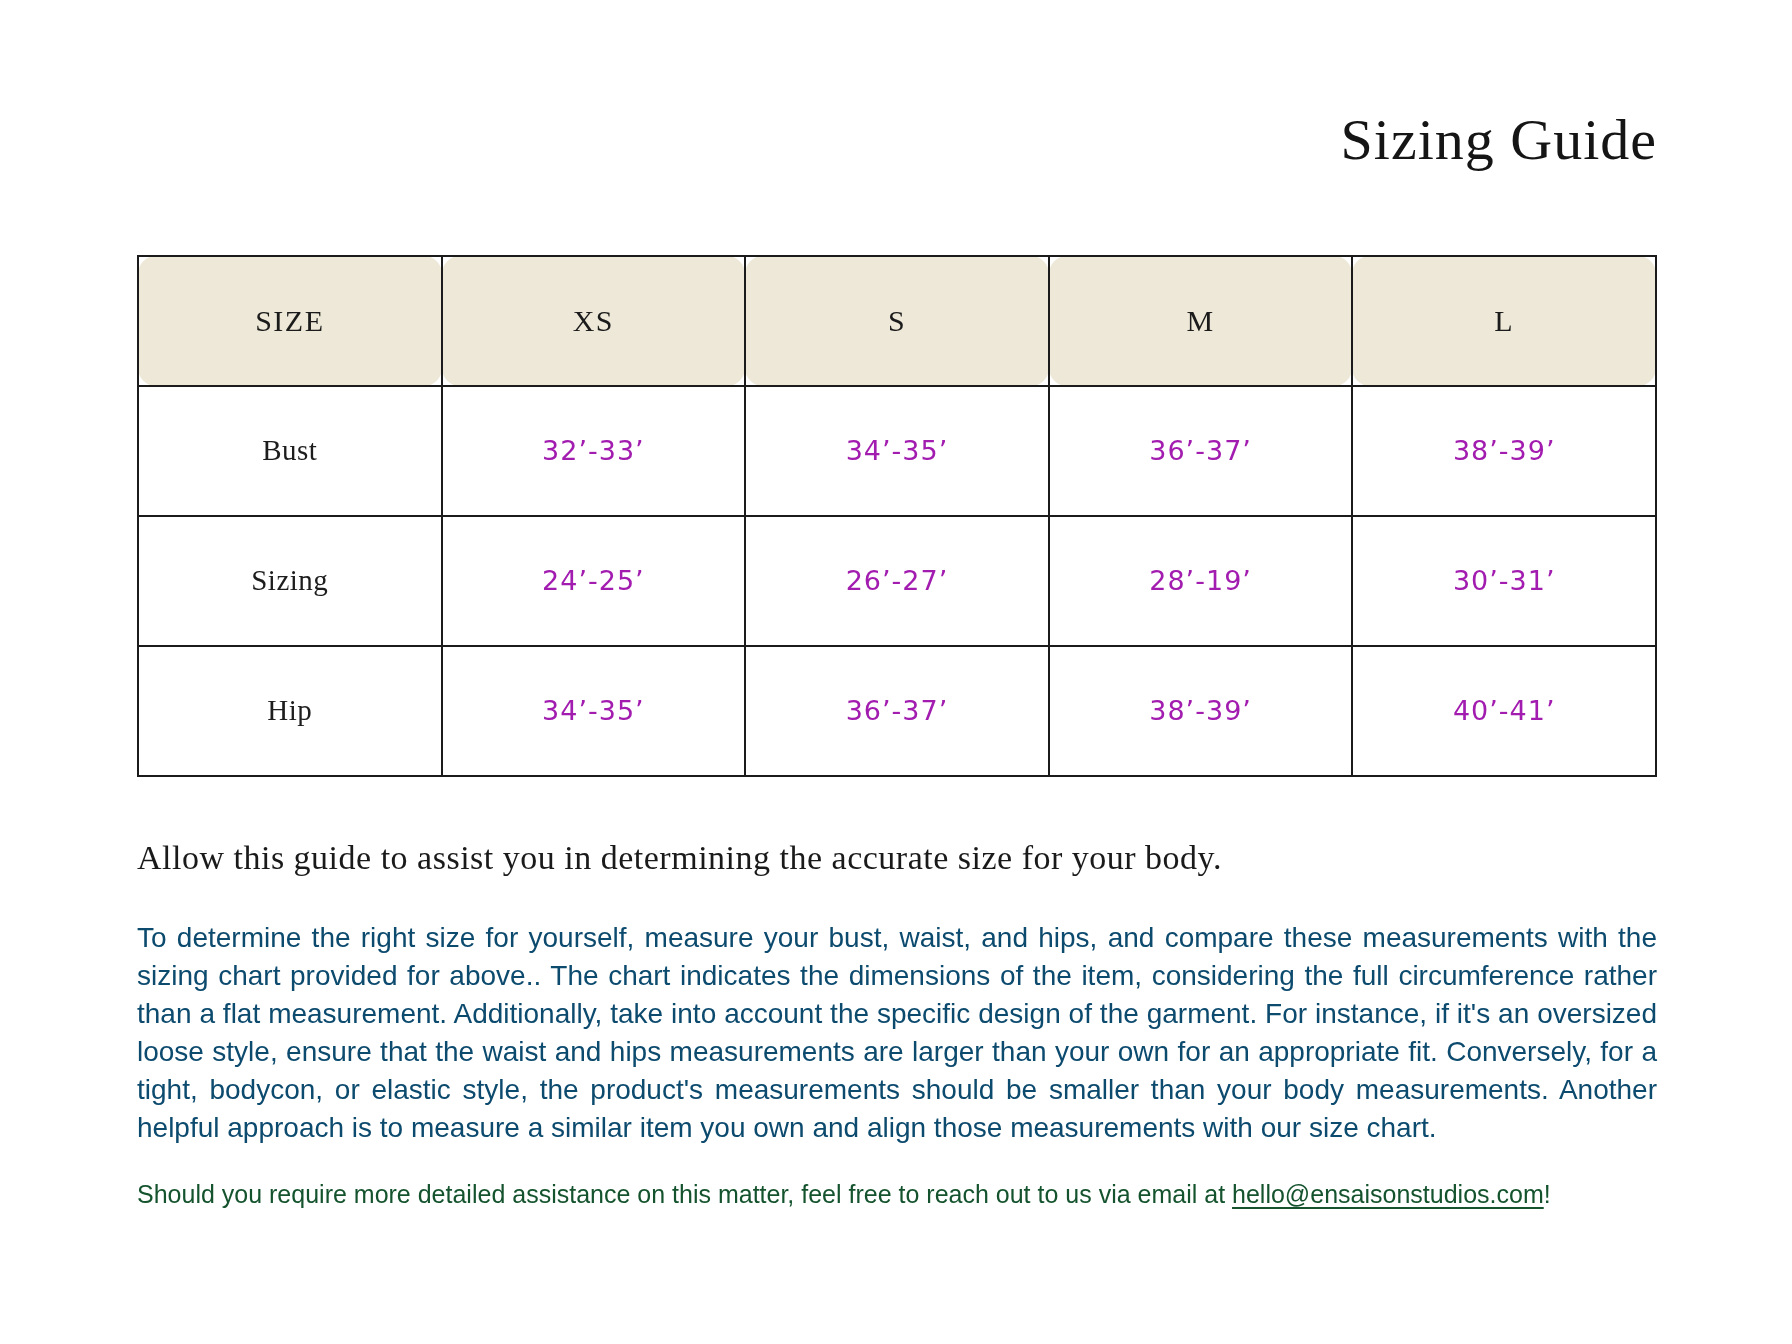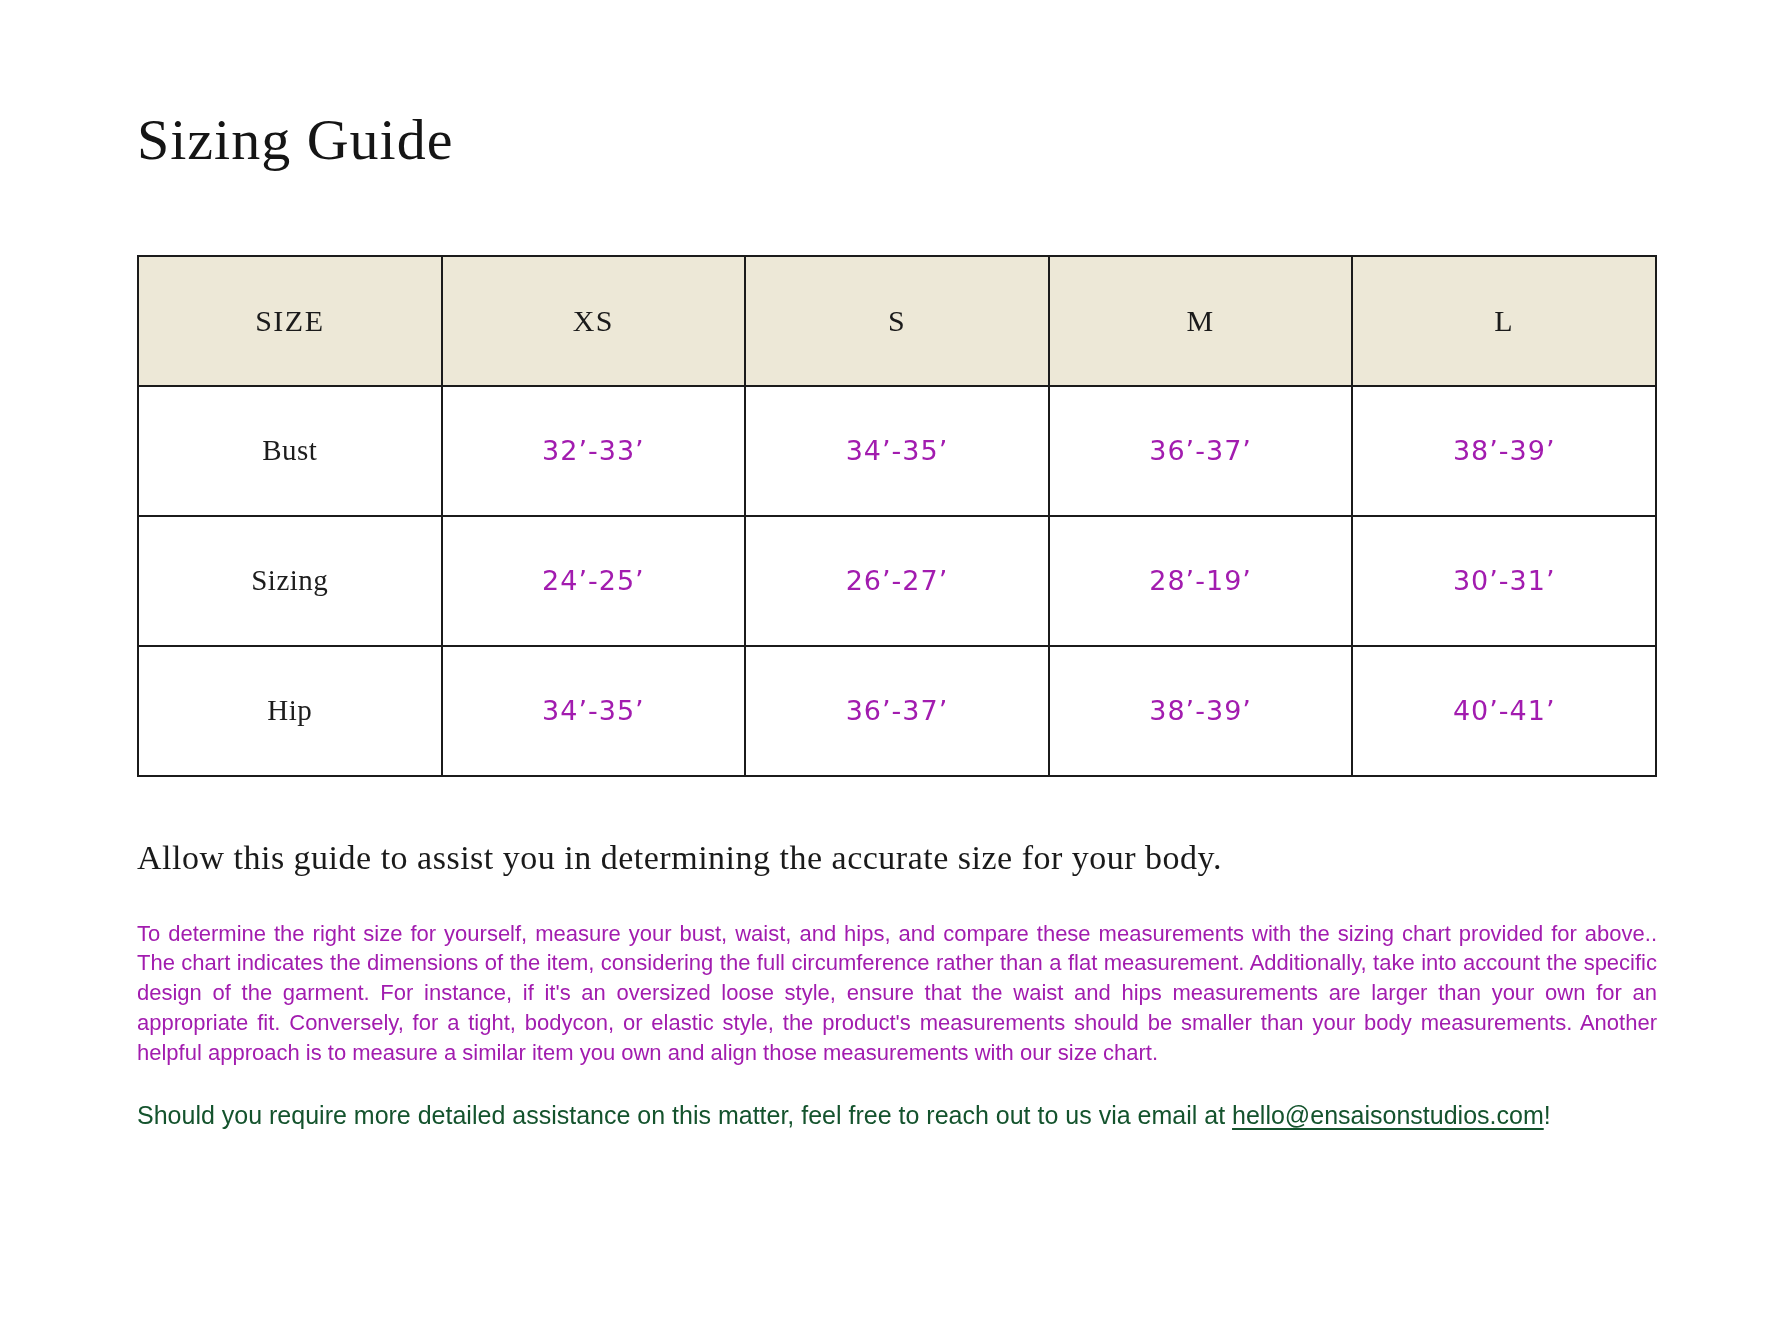--- a/index.html
+++ b/index.html
@@ -6,21 +6,21 @@
   html, body { width: 1792px; height: 1344px; }
   body {
     background: #ffffff;
     color: #1d1d1d;
     padding: 0 135px 0 137px;
     overflow: hidden;
     font-family: "Liberation Sans", sans-serif;
   }
   .page-title {
     margin-top: 104px;
-    text-align: left;
+    text-align: right;
     font-family: "Liberation Serif", serif;
     font-weight: 400;
     font-size: 58px;
     letter-spacing: 1px;
     line-height: 1.25;
     color: #151515;
   }
   table.sizing-table {
     margin-top: 78px;
     width: 100%;
@@ -34,20 +34,21 @@
     vertical-align: middle;
     height: 130px;
   }
   table.sizing-table th {
     background: #ede8d7;
     font-family: "Liberation Serif", serif;
     font-weight: 400;
     font-size: 30px;
     letter-spacing: 1.5px;
     color: #1b1b1b;
+    border-radius: 18px;
   }
   td.row-label {
     background: #ffffff;
     font-family: "Liberation Serif", serif;
     font-weight: 400;
     font-size: 29px;
     letter-spacing: 0.5px;
   }
   td.size-value {
     background: #ffffff;
@@ -59,24 +60,24 @@
   .lead-text {
     margin-top: 62px;
     font-family: "Liberation Serif", serif;
     font-weight: 400;
     font-size: 34px;
     letter-spacing: 0.5px;
     color: #1a1a1a;
   }
   .instructions {
     margin-top: 42px;
-    font-size: 22px;
+    font-size: 28px;
     line-height: 1.36;
     text-align: justify;
-    color: #a21caf;
+    color: #0c4a6e;
   }
   .contact-line {
     margin-top: 30px;
     font-size: 25px;
     line-height: 1.36;
     color: #14532d;
   }
   .email-link {
     color: inherit;
     text-decoration: underline;

